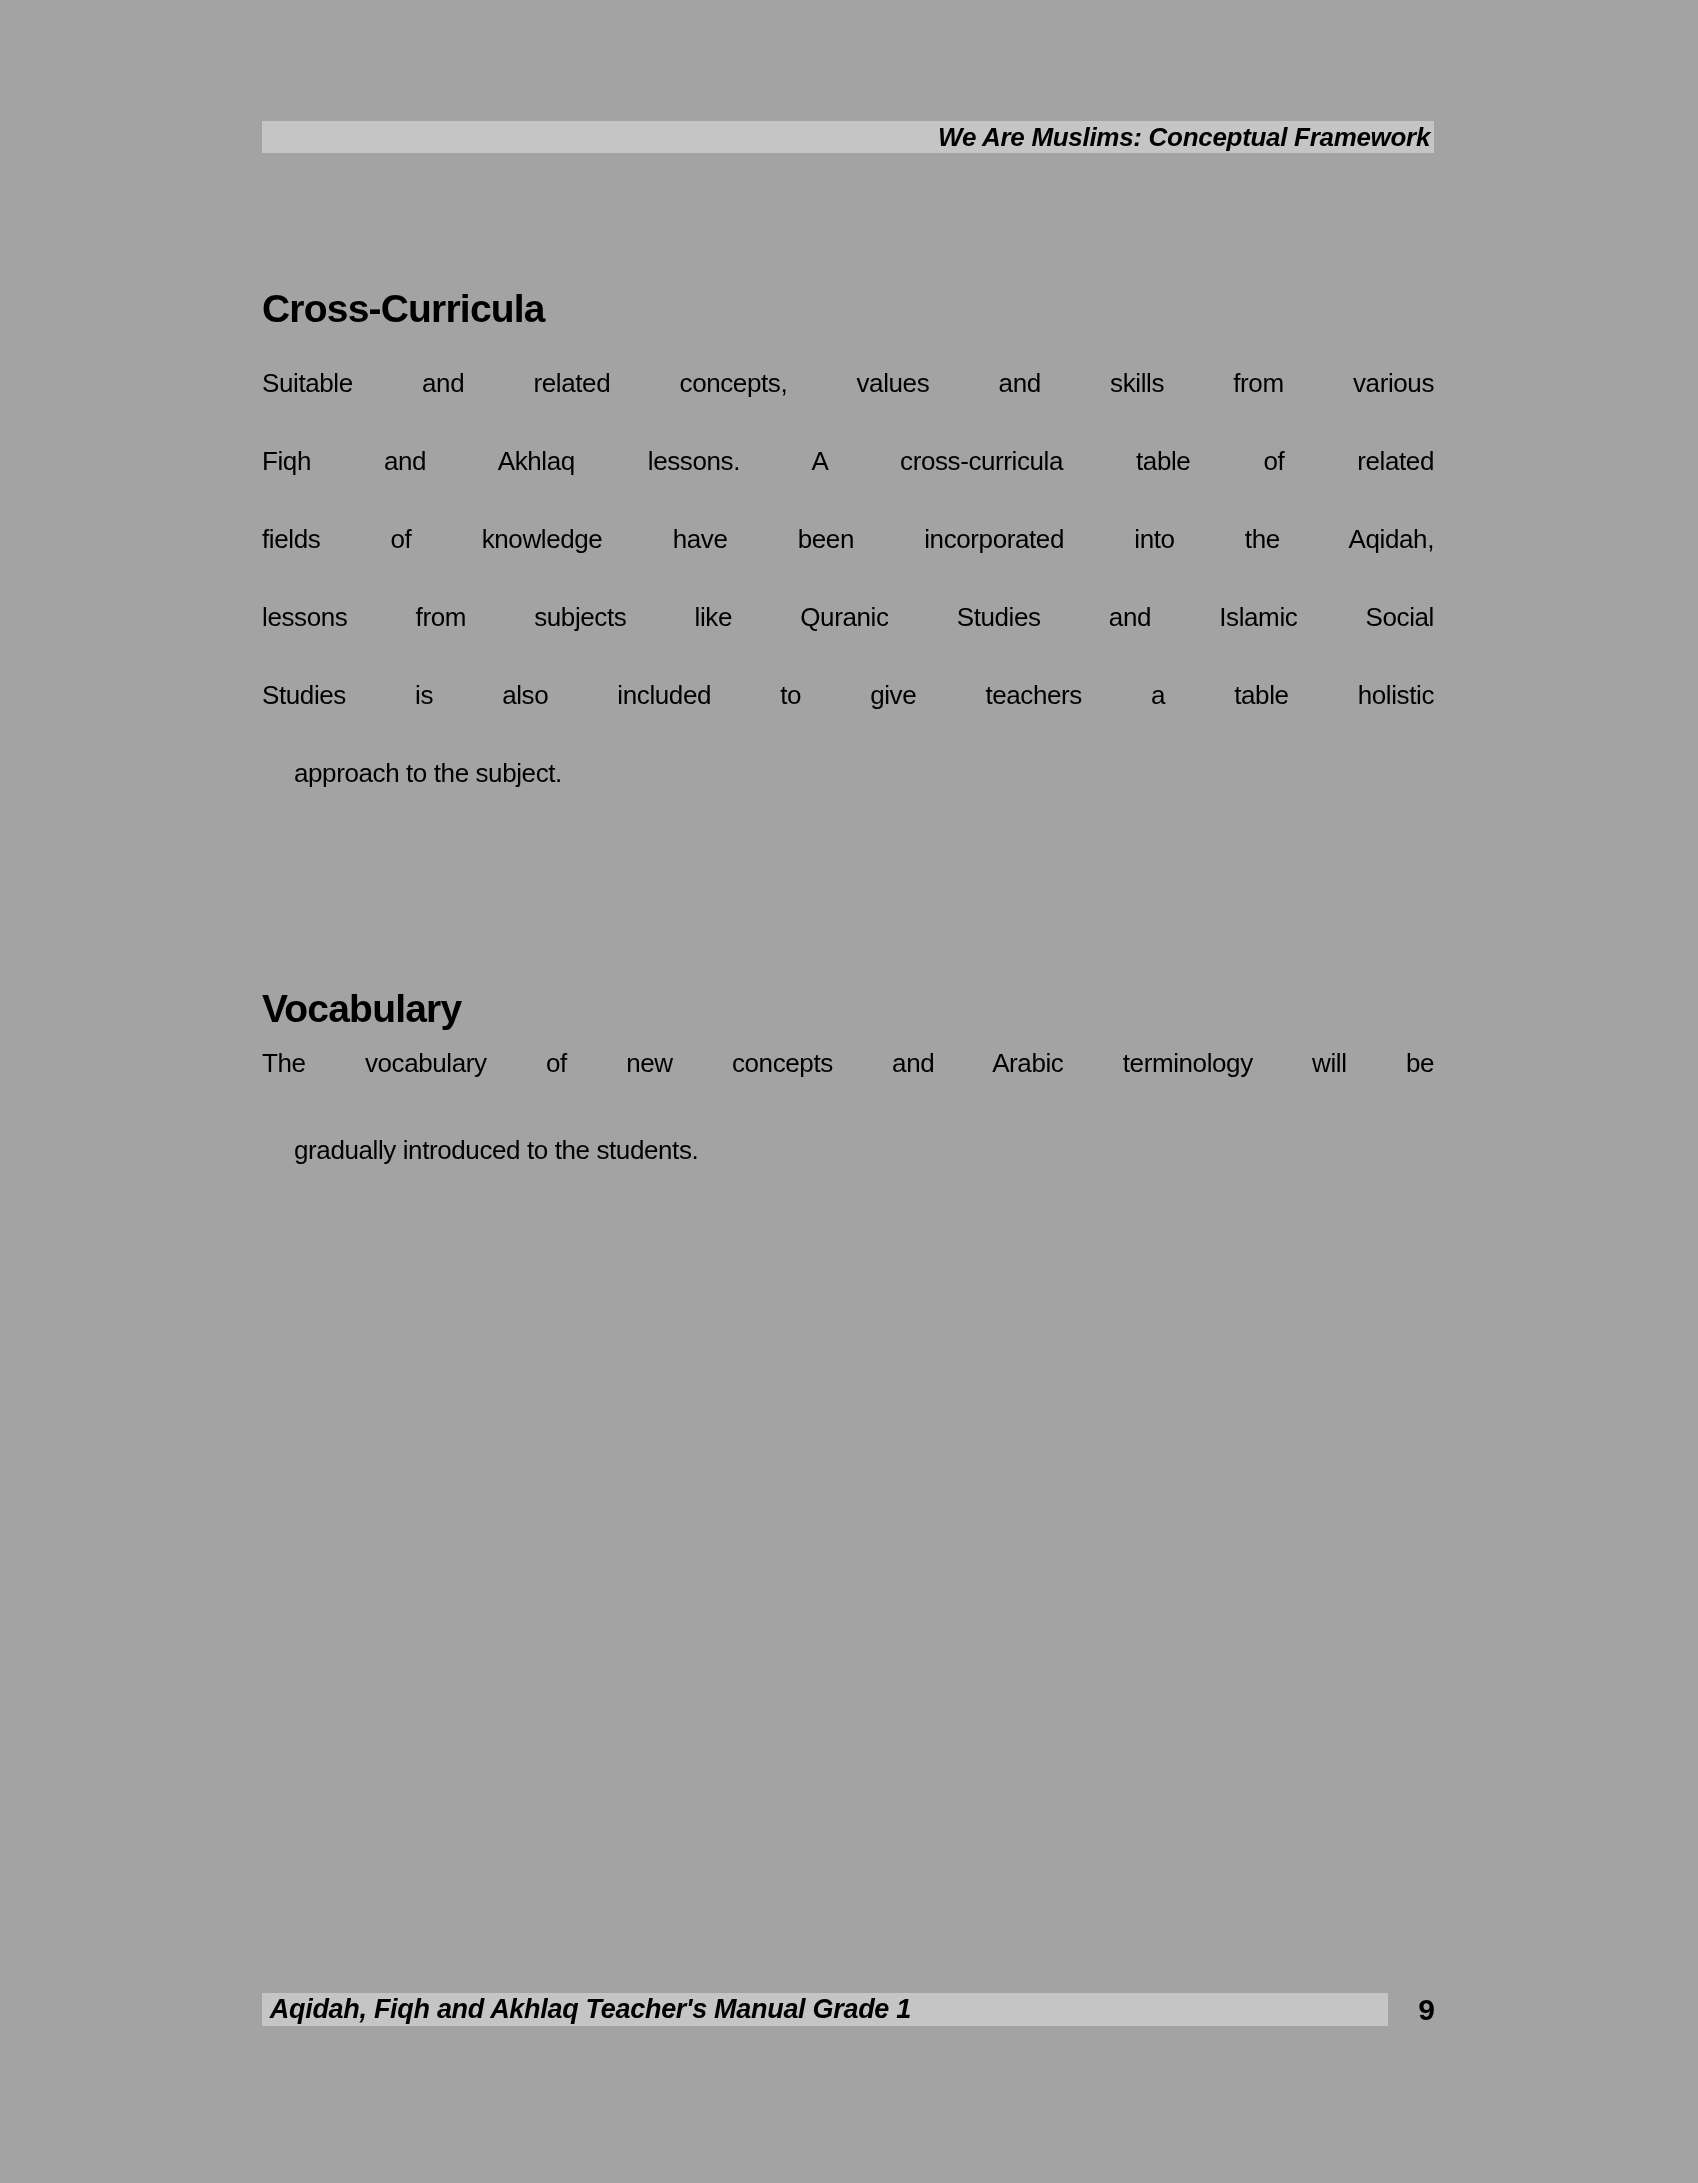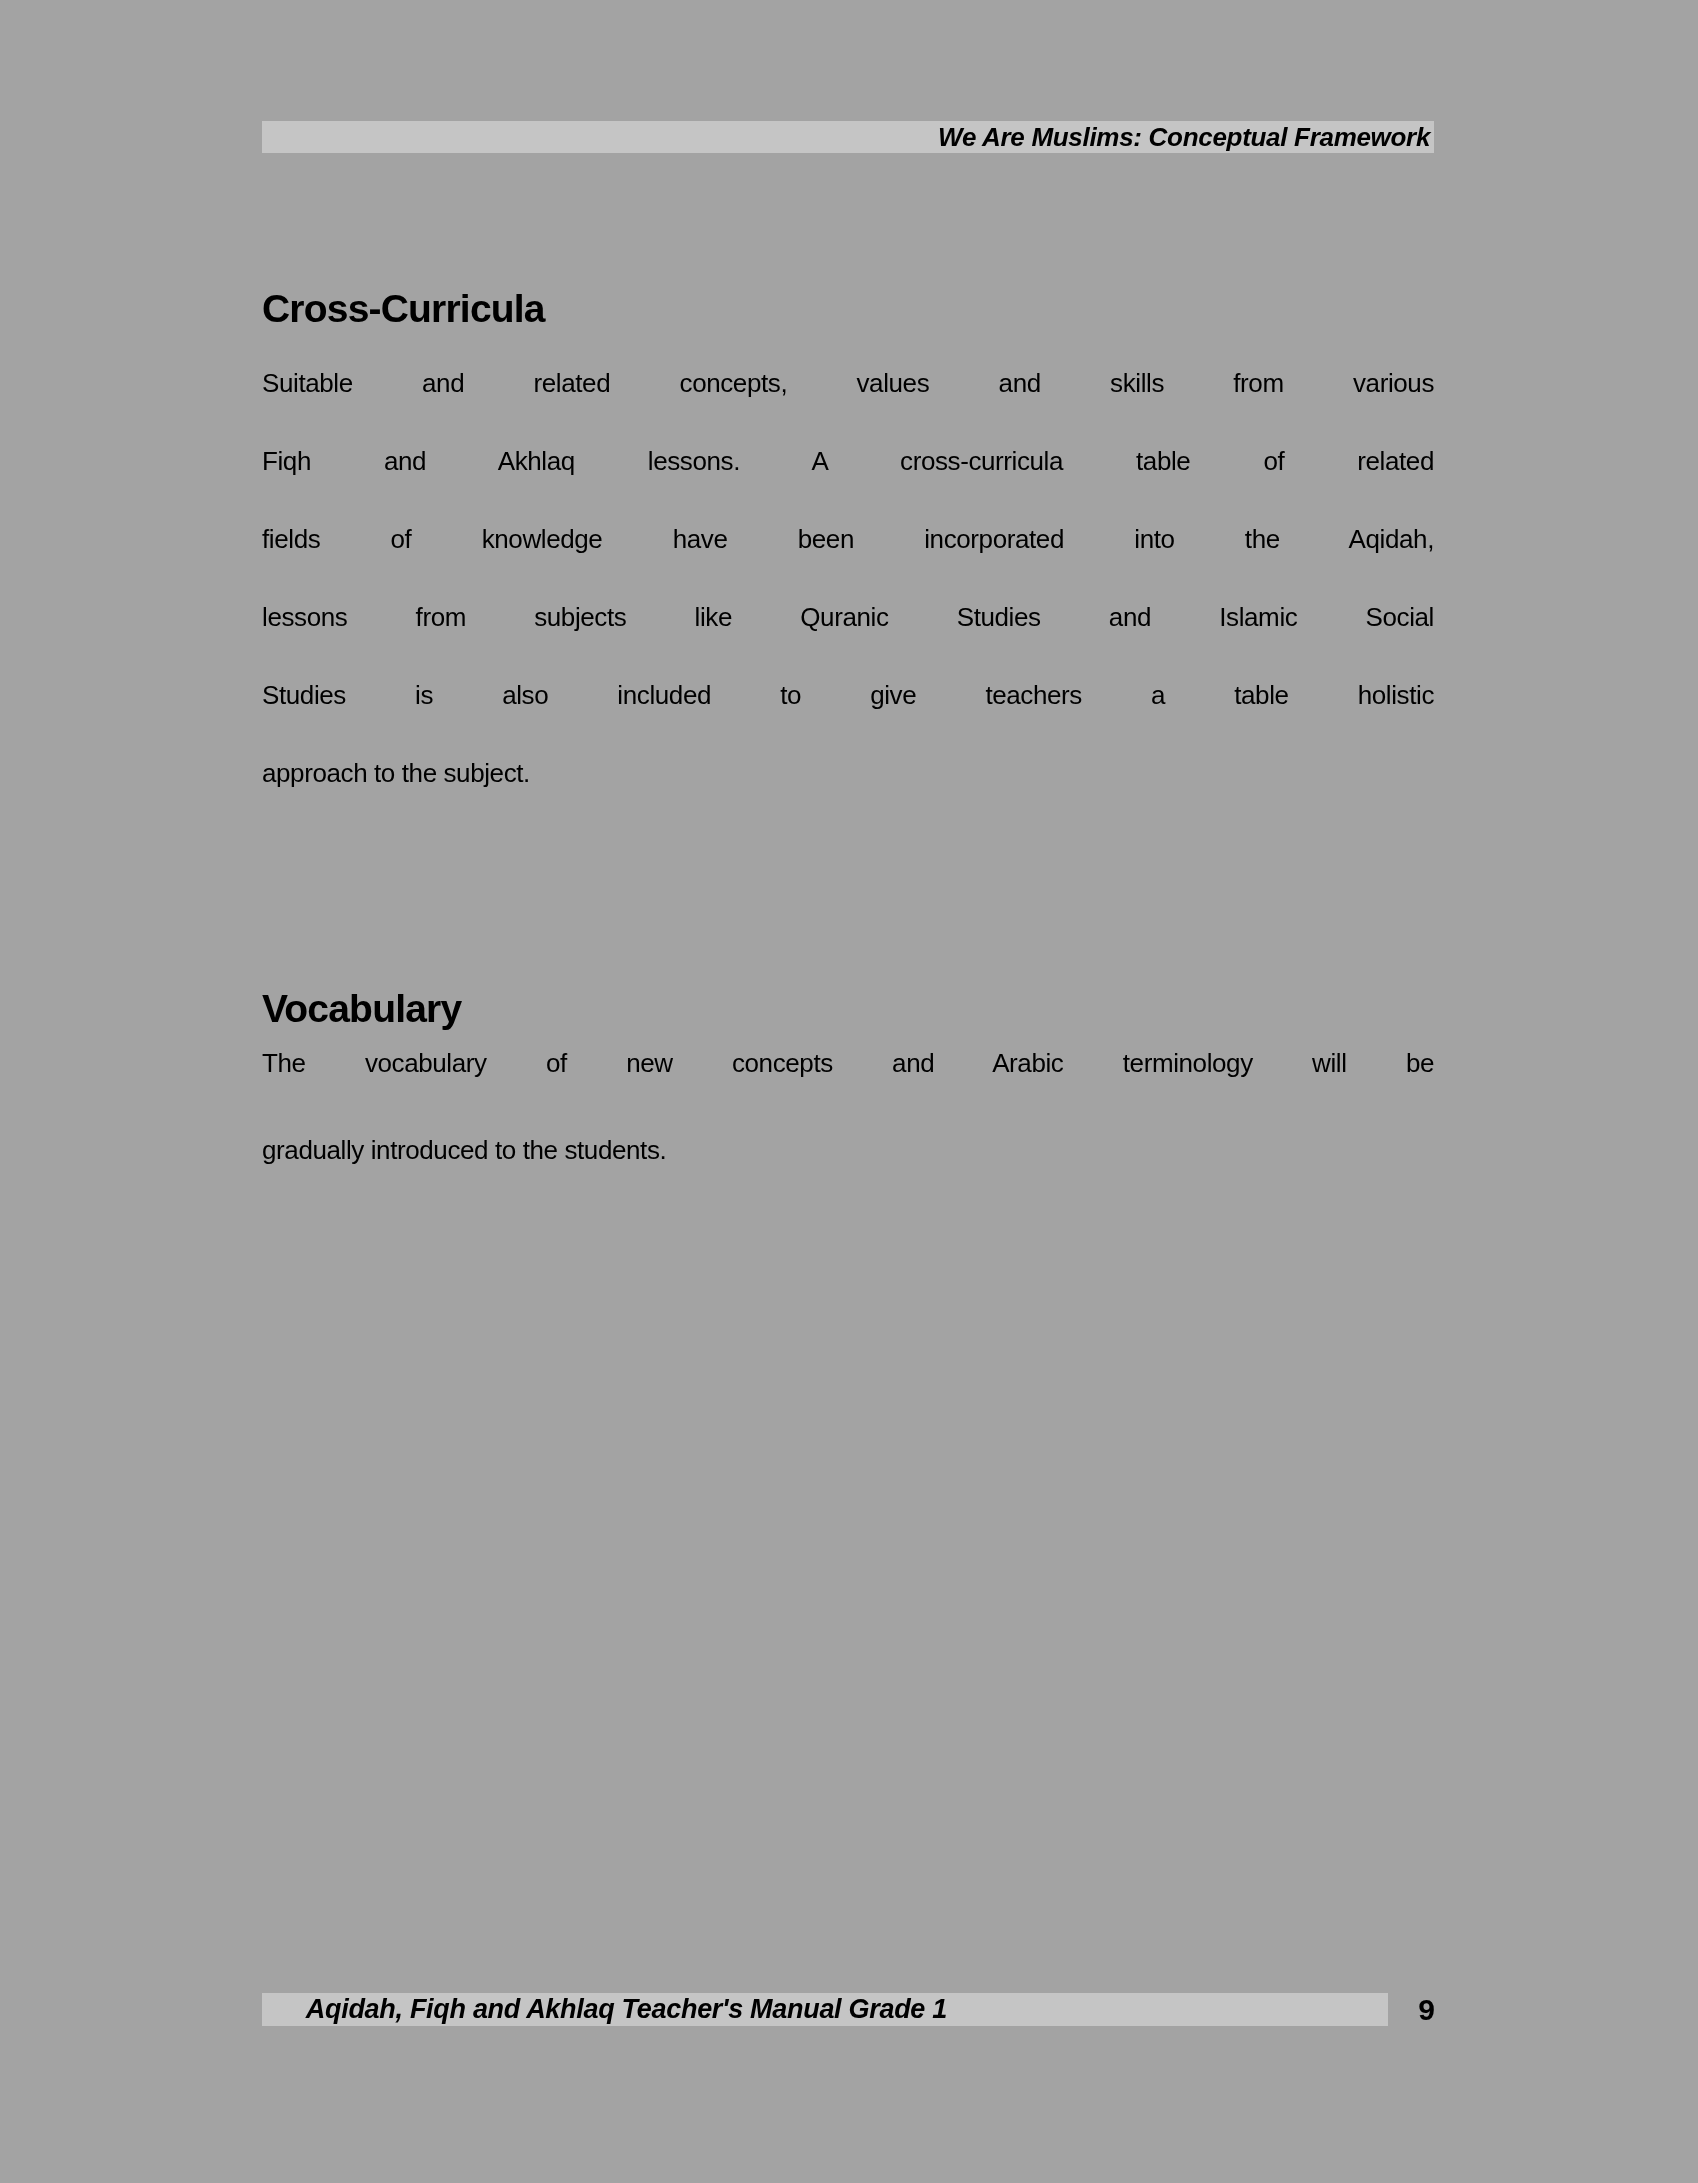--- a/index.html
+++ b/index.html
@@ -66,37 +66,37 @@
     overflow: hidden;
     white-space: nowrap;
   }
   .para-2 .line {
     height: 87px;
     line-height: 87px;
   }
   .line.last {
     text-align: left;
     text-align-last: left;
+    margin-left: 32px;
   }
   .footer-bar {
     left: 262px;
     top: 1993px;
     width: 1126px;
     height: 33px;
     display: flex;
     align-items: center;
     padding-left: 7.8px;
   }
   .footer-text {
     font-style: italic;
     font-weight: bold;
     font-size: 27px;
     letter-spacing: -0.3px;
     white-space: nowrap;
-    margin-left: 36px;
   }
   .page-number {
     position: absolute;
     left: 1386px;
     top: 1992px;
     width: 49px;
     height: 35px;
     line-height: 35px;
     text-align: right;
     font-size: 30px;

